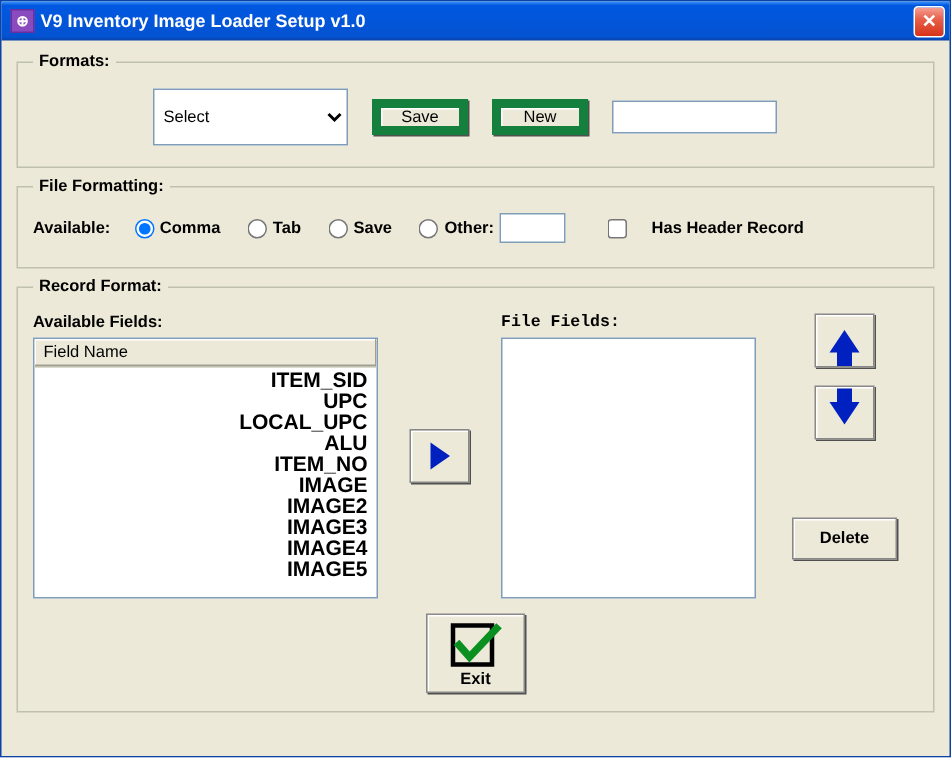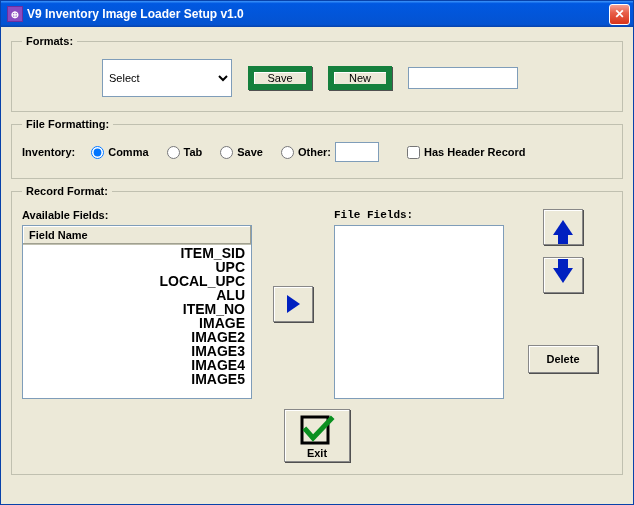--- a/index.html
+++ b/index.html
@@ -16,30 +16,30 @@
 select.combo { width: 130px; height: 38px; font-size: 11px; border: 1px solid #7f9db9; background: #fff; padding: 1px 2px; }
 .btn { min-width: 64px; height: 24px; background: #ece9d8; border: 6px solid #15803d; font-size: 11px; cursor: pointer; padding: 0 10px; box-shadow: inset 1px 1px 0 #fff, 1px 1px 0 #505050; }
 input.text { height: 22px; border: 1px solid #7f9db9; background: #fff; padding: 2px 4px; font-size: 11px; width: 110px; }
 .ff-row { display: flex; align-items: center; gap: 10px; padding: 4px 0; }
 .ff-label { font-weight: bold; margin-right: 6px; }
 .radio-group { display: flex; align-items: center; gap: 18px; }
 .radio-item { display: flex; align-items: center; gap: 4px; }
 .radio-item input[type=radio] { width: 13px; height: 13px; }
 .radio-item label, .checkbox-item label { font-weight: bold; }
 input.other-text { width: 44px; height: 20px; border: 1px solid #7f9db9; background: #fff; padding: 1px 2px; font-size: 11px; }
-.checkbox-item { display: flex; align-items: center; gap: 4px; margin-left: 18px; justify-content: flex-end; }
+.checkbox-item { display: flex; align-items: center; gap: 16px; margin-left: 18px; justify-content: flex-end; }
 .checkbox-item input[type=checkbox] { width: 13px; height: 13px; }
 .record-body { display: flex; gap: 14px; padding-top: 4px; }
 .col-left { flex: 0 0 230px; }
 .col-mid { flex: 0 0 54px; display: flex; align-items: center; justify-content: center; }
 .col-file { flex: 0 0 170px; font-family: Liberation Mono, monospace; }
 .col-right { flex: 0 0 90px; display: flex; flex-direction: column; align-items: center; gap: 12px; }
 .section-label { font-weight: bold; margin-bottom: 4px; display: block; }
 .listbox { width: 100%; height: 174px; border: 1px solid #7f9db9; background: #fff; overflow-y: scroll; }
-.listbox-header { background: #ece9d8; border-bottom: 1px solid #c0c0b0; padding: 3px 6px; font-weight: bold; box-shadow: inset -1px -1px 0 #a0a090, inset 1px 1px 0 #fff; position: sticky; top: 0; }
+.listbox-header { background: #ece9d8; border-bottom: 1px solid #c0c0b0; padding: 3px 6px; font-weight: normal; box-shadow: inset -1px -1px 0 #a0a090, inset 1px 1px 0 #fff; position: sticky; top: 0; }
 .listbox-body { padding: 1px 0; }
 .listbox-item { padding: 0 6px; font-size: 14px; line-height: 14px; font-weight: bold; cursor: default; text-align: right; }
 .filebox { width: 100%; height: 174px; border: 1px solid #7f9db9; background: #fff; }
 .icon-btn { width: 40px; height: 36px; background: #ece9d8; border: 1px solid #888; box-shadow: inset 1px 1px 0 #fff, 1px 1px 0 #505050; display: flex; align-items: center; justify-content: center; cursor: pointer; }
 .arrow-right { width: 0; height: 0; border-top: 9px solid transparent; border-bottom: 9px solid transparent; border-left: 13px solid #0020c0; }
 .arrow-up { width: 0; height: 0; border-left: 10px solid transparent; border-right: 10px solid transparent; border-bottom: 15px solid #0020c0; position: relative; }
 .arrow-up::after { content: ""; position: absolute; top: 14px; left: -5px; width: 10px; height: 10px; background: #0020c0; }
 .arrow-down { width: 0; height: 0; border-left: 10px solid transparent; border-right: 10px solid transparent; border-top: 15px solid #0020c0; position: relative; }
 .arrow-down::after { content: ""; position: absolute; bottom: 14px; left: -5px; width: 10px; height: 10px; background: #0020c0; }
 .up-wrap, .down-wrap { display: flex; align-items: center; justify-content: center; }
@@ -75,21 +75,21 @@
         </select>
         <button class="btn">Save</button>
         <button class="btn">New</button>
         <input class="text" type="text" value="" style="">
       </div>
     </fieldset>
 
     <fieldset>
       <legend>File Formatting:</legend>
       <div class="ff-row">
-        <span class="ff-label">Inventory:</span>
+        <span class="ff-label">Available:</span>
         <div class="radio-group">
           <span class="radio-item">
             <input type="radio" name="delim" checked="" style="">
             <label>Comma</label>
           </span>
           <span class="radio-item">
             <input type="radio" name="delim" style="">
             <label>Tab</label>
           </span>
           <span class="radio-item">

